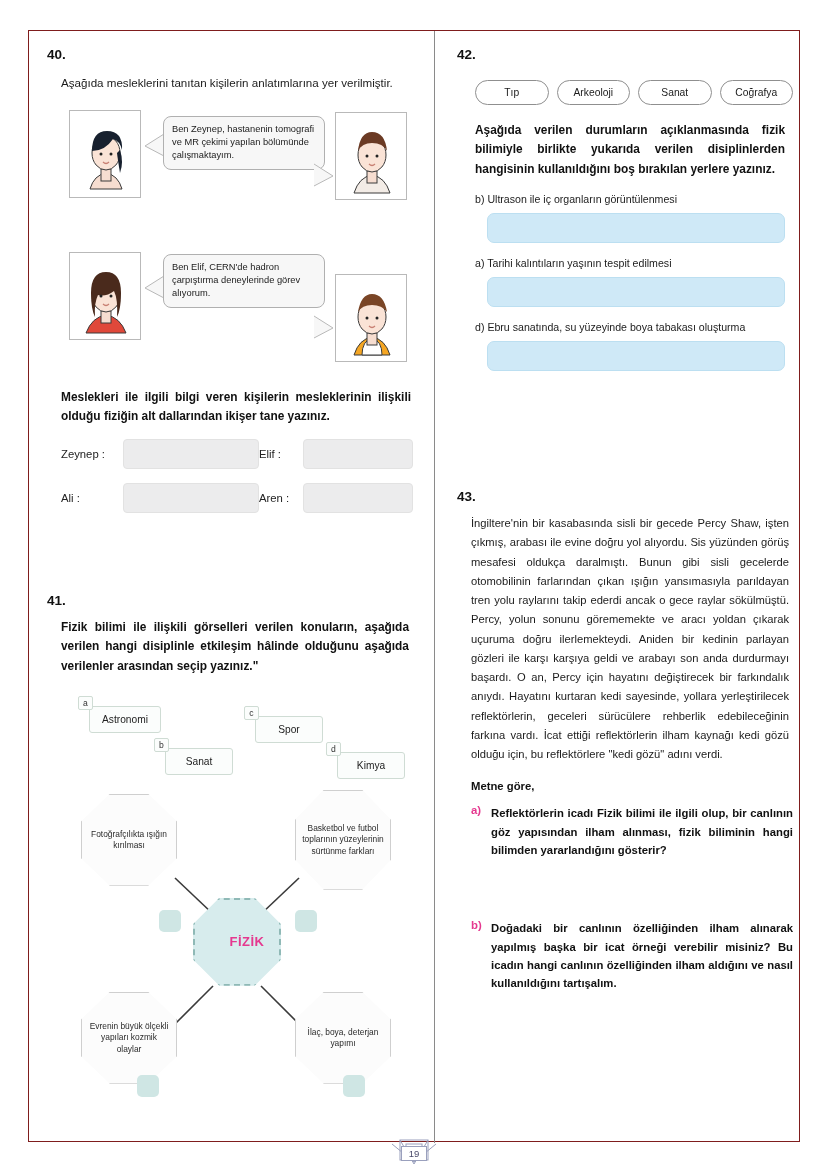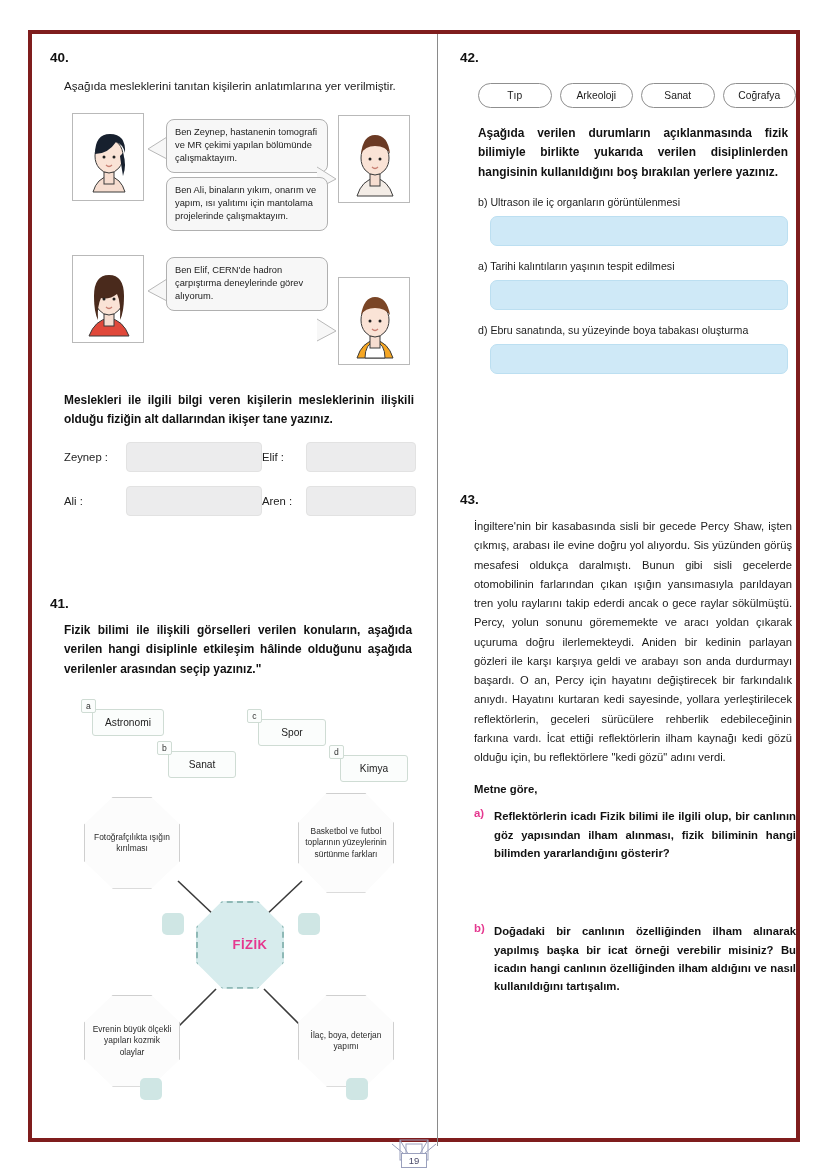--- a/index.html
+++ b/index.html
@@ -8,21 +8,21 @@
     background: #ffffff;
     font-family: "Liberation Sans", sans-serif;
     color: #1a1a1a;
     position: relative;
     overflow: hidden;
   }
   .page {
     position: absolute;
     left: 28px; top: 30px;
     width: 772px; height: 1112px;
-    border: 4px solid #7f1d1d;
+    border: 1px solid #7f1d1d;
     background: #fff;
   }
   .col-divider {
     position: absolute;
     left: 405px; top: 0px;
     width: 1px; height: 1112px;
     background: #8a8a8a;
   }
   .col {
     position: absolute;
@@ -230,21 +230,21 @@
   
   .footer {
     position: absolute;
     left: 0; top: 1138px;
     width: 828px;
     display: flex; justify-content: center;
   }
   .pagebadge {
     position: relative;
     width: 56px; height: 30px;
-    display: flex; align-items: flex-end; justify-content: center;
+    display: flex; align-items: center; justify-content: center;
   }
   .pagenum {
     position: relative;
     z-index: 2;
     font-size: 9.5px;
     color: #4a4a6a;
     background: #fff;
     padding: 1px 7px;
     border: 1px solid #9aa0bd;
   }
@@ -293,21 +293,20 @@
             <circle cx="31" cy="43" r="1.5" fill="#222"></circle>
             <circle cx="41" cy="43" r="1.5" fill="#222"></circle>
             <path d="M33 51 q3 3 6 0" fill="none" stroke="#c87f72" stroke-width="1.2"></path>
           </svg>
         </div>
         <div class="tail" style="left:266px; top:60px; transform:scaleX(-1);">
           <svg viewBox="0 0 22 26" width="22" height="26">
             <path d="M21 2 L2 14 L21 24" fill="#f7f7f7" stroke="#b8b8b8" stroke-width="1"></path>
           </svg>
         </div>
-        <div class="bubble" style="left:116px; top:72px;">Ben Ali, binaların yıkım, onarım ve yapım, ısı yalıtımı için mantolama projelerinde çalışmaktayım.</div>
 
         <div class="photo" style="left:22px; top:150px;">
           <svg viewBox="0 0 72 88" width="72" height="88">
             <rect width="72" height="88" fill="#ffffff"></rect>
             <path d="M16 80 q6 -16 20 -18 q14 2 20 18 z" fill="#e0483a" stroke="#3a3a3a" stroke-width="1"></path>
             <rect x="31" y="58" width="10" height="12" fill="#f6ddd0" stroke="#3a3a3a" stroke-width="1"></rect>
             <ellipse cx="36" cy="42" rx="14" ry="17" fill="#fae3d6" stroke="#3a3a3a" stroke-width="1"></ellipse>
             <path d="M21 40 q0 -21 15 -21 q15 0 15 21 q0 16 -4 24 q1 -18 -3 -26 q-8 6 -16 4 q-4 8 -3 22 q-4 -8 -4 -24 z" fill="#4a2a1c"></path>
             <circle cx="31" cy="43" r="1.5" fill="#222"></circle>
             <circle cx="41" cy="43" r="1.5" fill="#222"></circle>

